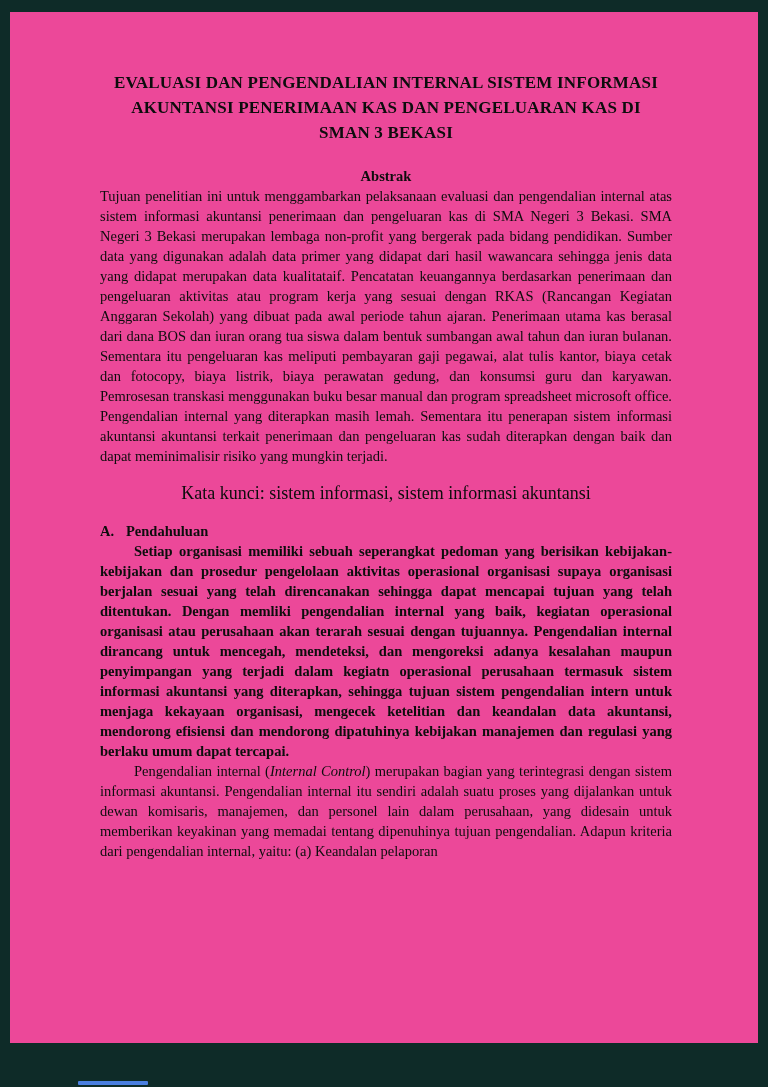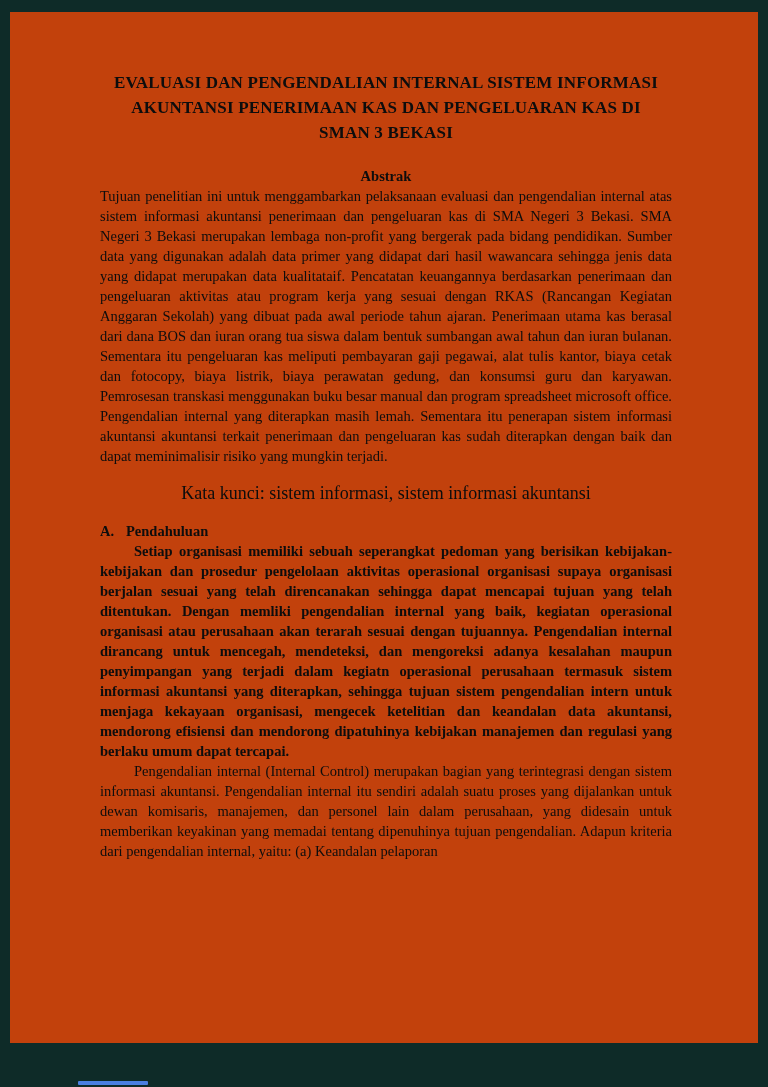--- a/index.html
+++ b/index.html
@@ -9,21 +9,21 @@
     height: 1087px;
     background: #0e2b28;
     overflow: hidden;
   }
   .page {
     position: absolute;
     left: 10px;
     top: 12px;
     width: 748px;
     height: 1031px;
-    background: #c2410c;
+    background: #ec4899;
     box-sizing: border-box;
     padding: 58px 86px 24px 90px;
     overflow: hidden;
     font-family: "Liberation Serif", serif;
     color: #0d0d0d;
   }
   .title {
     margin: 0;
     font-size: 17px;
     line-height: 25px;
@@ -67,21 +67,21 @@
     line-height: 20px;
     font-weight: bold;
   }
   .section-heading .label {
     display: inline-block;
     width: 26px;
   }
   p.indent { text-indent: 34px; }
   .para-1 { margin-top: 4px; font-weight: bold; }
   .para-2 { margin-top: 0; }
-  .italic-term { }
+  .italic-term { font-style: italic; }
   .footer-bar {
     position: absolute;
     left: 78px;
     bottom: 2px;
     width: 70px;
     height: 4px;
     background: #4a7fe0;
     border-radius: 1px;
   }
 </style>

